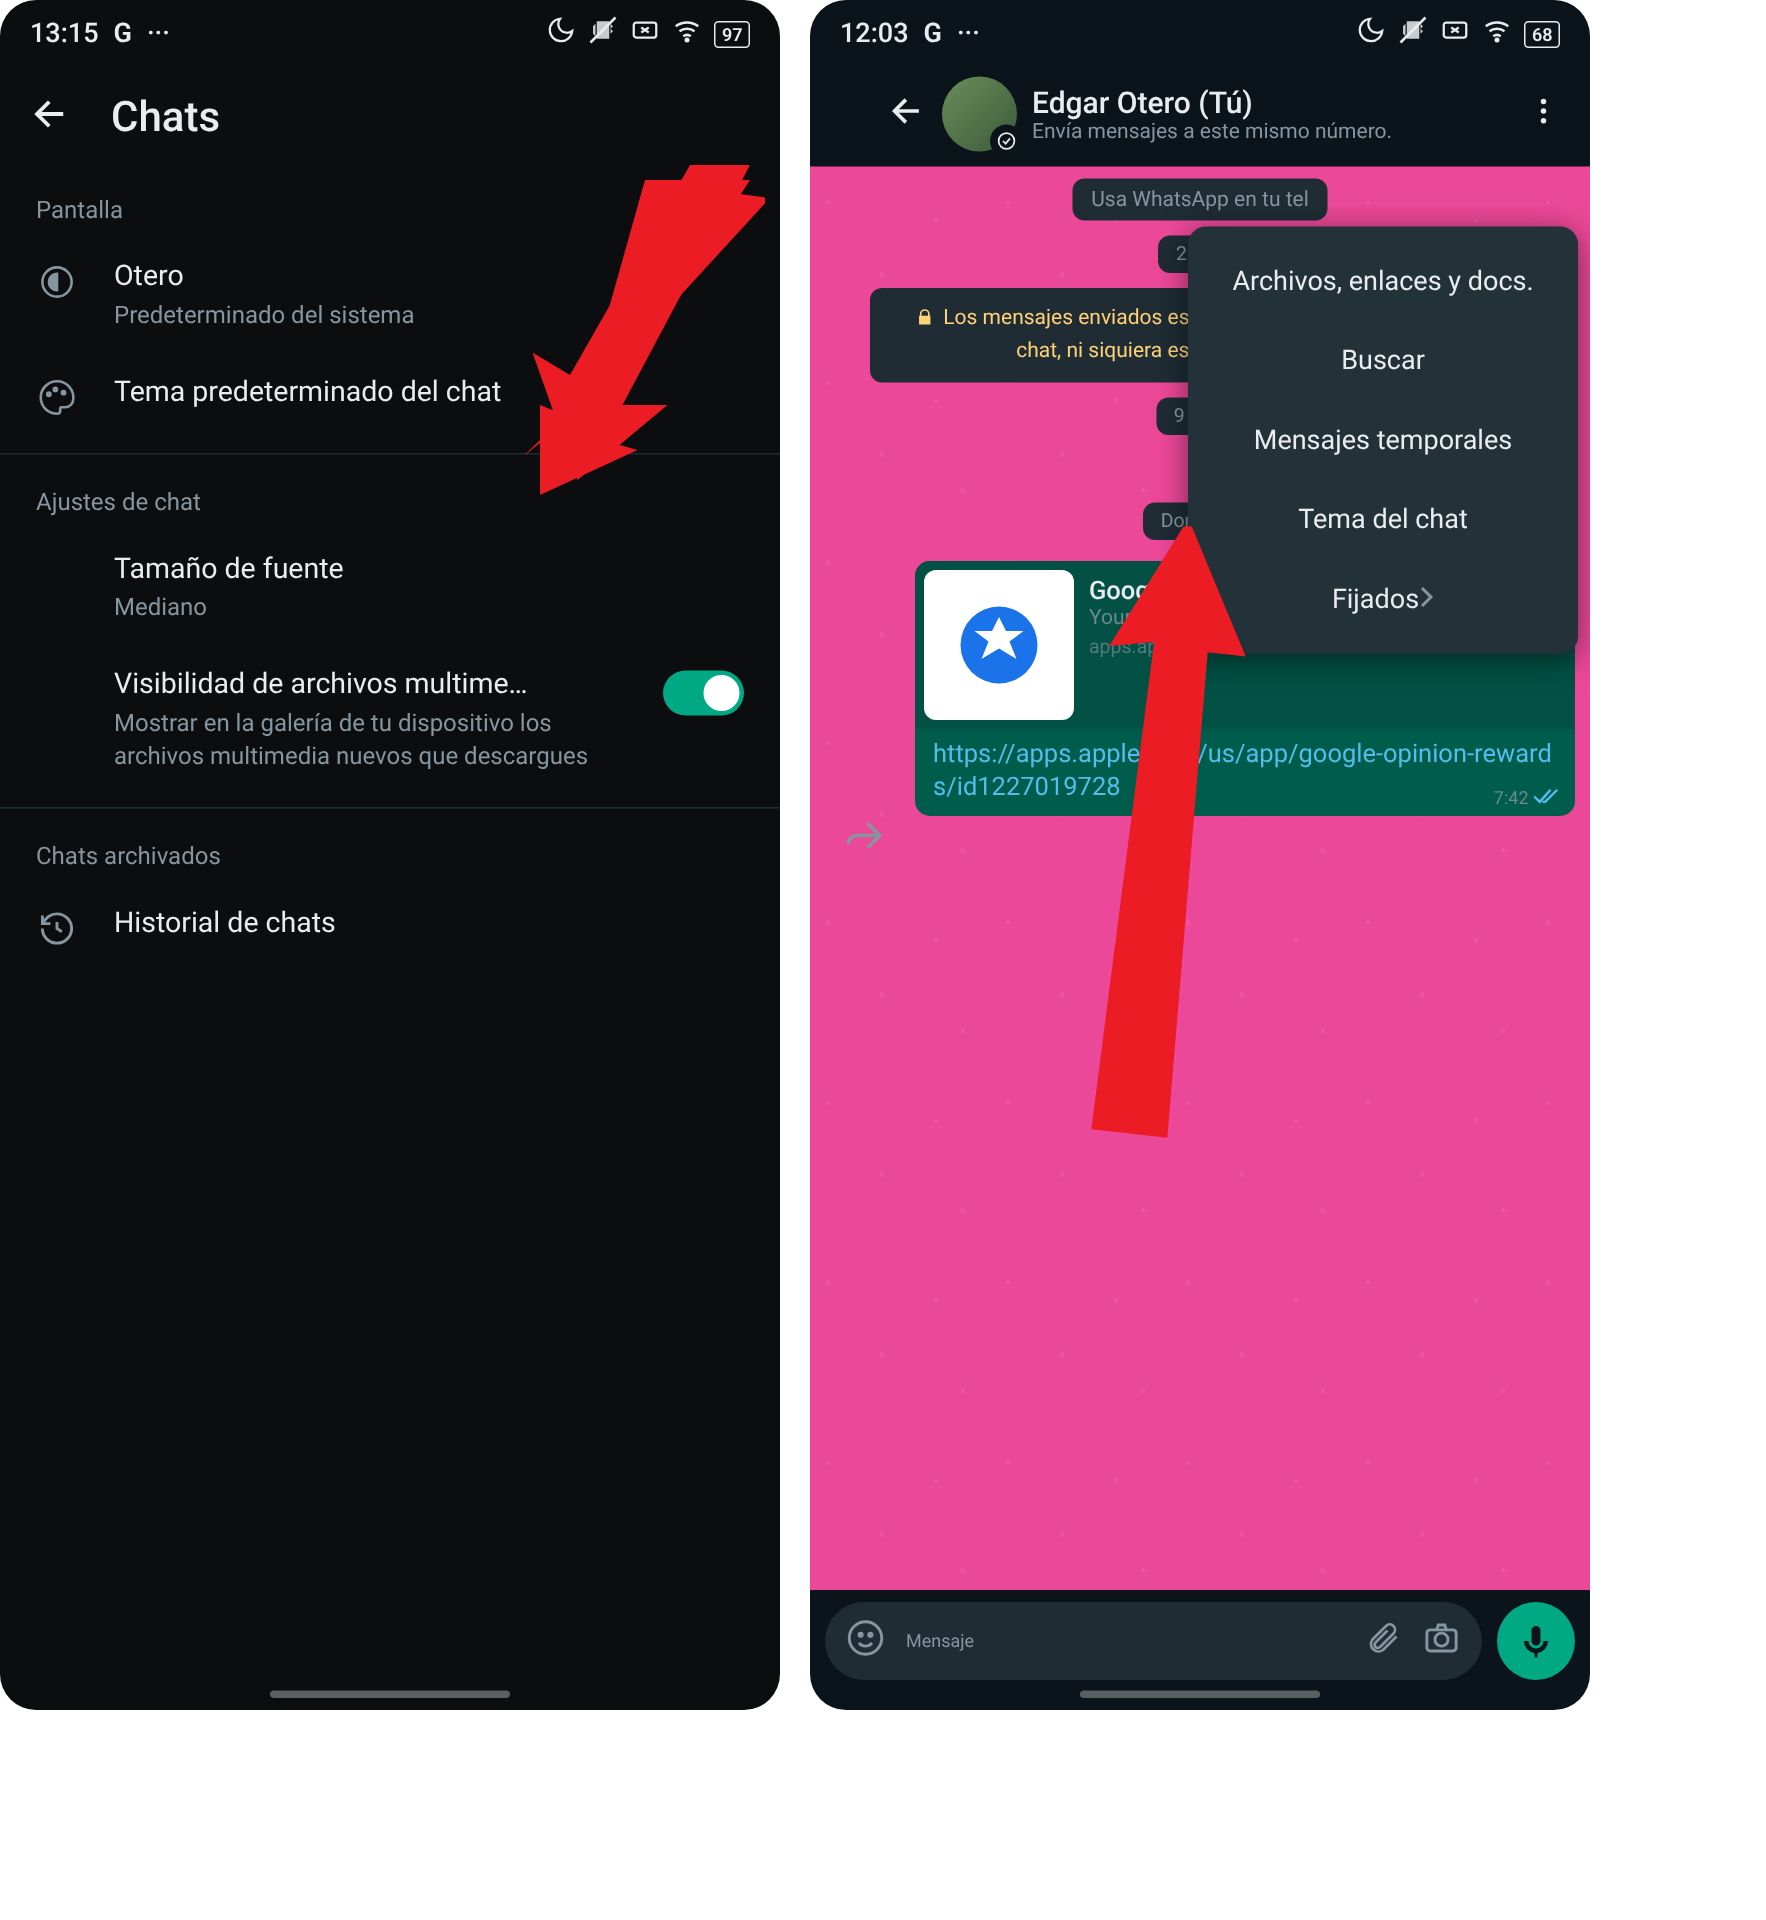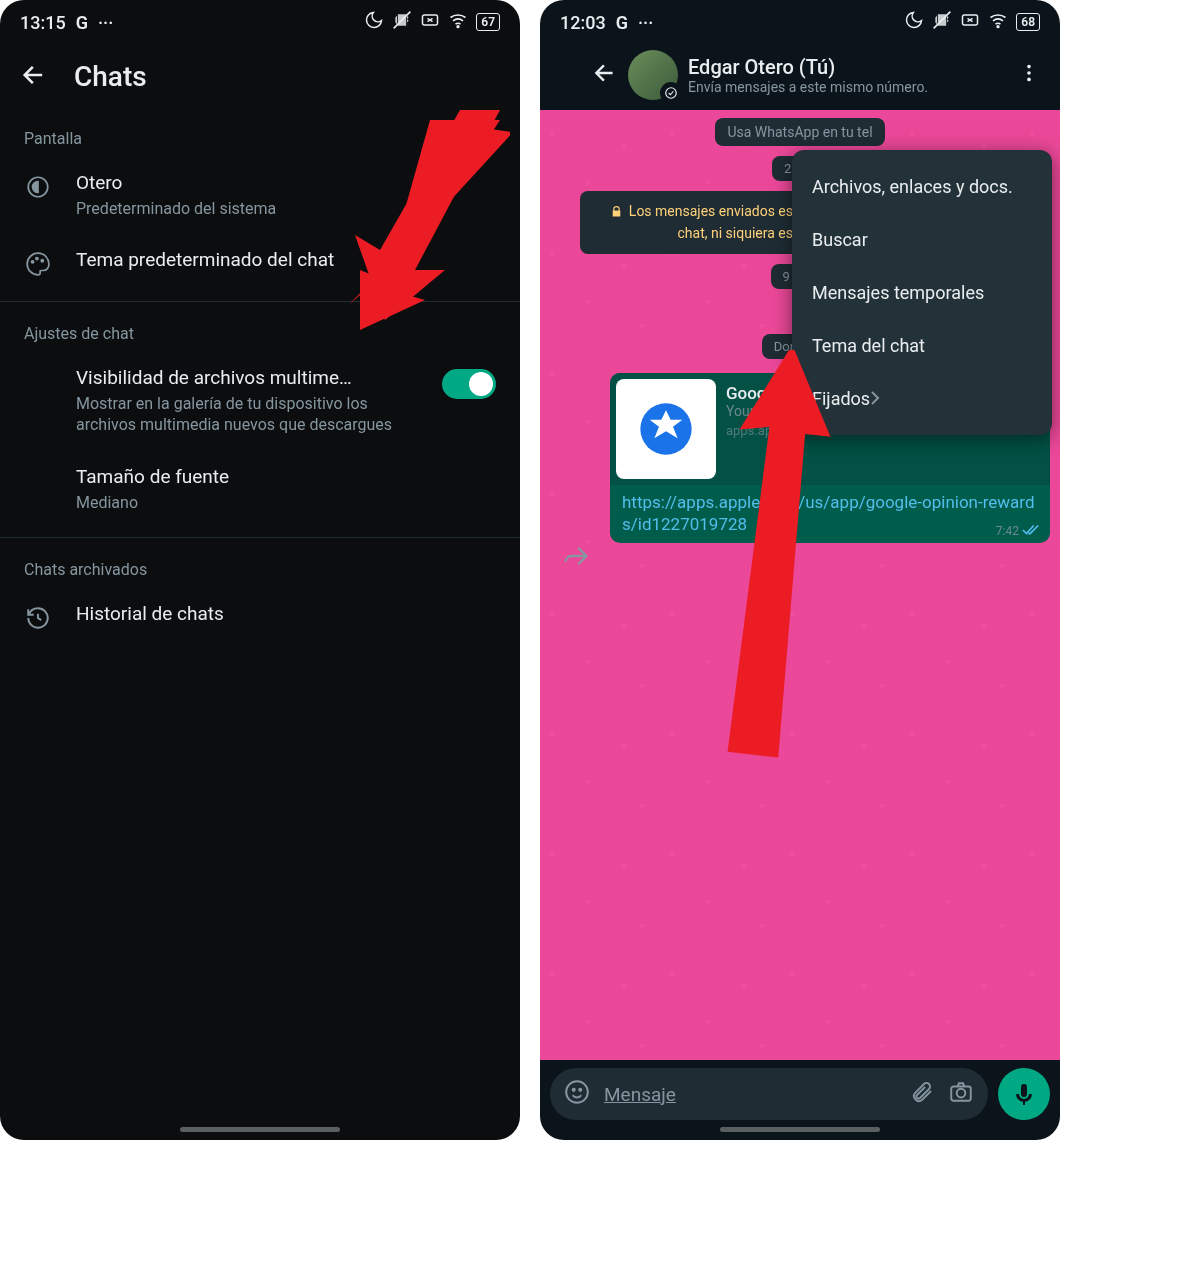--- a/index.html
+++ b/index.html
@@ -50,26 +50,26 @@
   .link-thumb svg { width: 56px; height: 56px; }
   .link-info { padding: 10px 12px 6px 4px; flex:1; }
   .link-title { font-size: 17px; color: #e9edef; font-weight: 500; }
   .link-desc { font-size: 14px; color: #8696a0cc; white-space: nowrap; overflow: hidden; text-overflow: ellipsis; max-width: 260px; }
   .link-domain { font-size: 13px; color: #8696a099; margin-top: 4px; }
   .bubble-url { color: #53bdeb; font-size: 17px; padding: 6px 12px 8px; word-break: break-all; line-height:1.3; }
   .bubble-time { position: absolute; right: 10px; bottom: 4px; font-size: 12px; color: #8696a0cc; display: flex; align-items: center; gap: 3px; }
   .ticks { color: #53bdeb; }
 
   .dropdown { position: absolute; right: 8px; top: 40px; width: 260px; background: #233138; border-radius: 12px; padding: 10px 0; box-shadow: 0 4px 20px rgba(0,0,0,0.5); z-index: 10; }
-  .dropdown .menu-item { padding: 16px 20px; font-size: 18px; color: #e9edef; display:flex; align-items:center; justify-content:flex-start;}
+  .dropdown .menu-item { padding: 16px 20px; font-size: 18px; color: #e9edef; display:flex; align-items:center; justify-content:center;}
   .dropdown .chev { color: #8696a0; }
 
   .input-bar { display: flex; align-items: center; gap: 10px; padding: 8px 10px 20px; }
   .input-pill { flex: 1; background: #1f2c34; border-radius: 28px; height: 52px; display: flex; align-items: center; padding: 0 14px; gap: 14px; color: #8696a0; }
-  .input-pill .placeholder { font-size: 19px; flex: 1; text-decoration: underline; }
+  .input-pill .placeholder { font-size: 12px; flex: 1; }
   .mic-btn { width: 52px; height: 52px; border-radius: 50%; background: #00a884; display: flex; align-items: center; justify-content: center; }
 
   
   .arrow { position: absolute; z-index: 20; }
   .arrow svg { display: block; }
 </style>
 </head>
 <body>
 
 <div class="phone">
@@ -96,21 +96,21 @@
             <rect x="3" y="6" width="18" height="12" rx="2"></rect>
             <path d="M9 10l6 4M15 10l-6 4"></path>
           </svg>
       </span>
       <span>
         <svg viewBox="0 0 24 24" fill="none" stroke="currentColor" stroke-width="2">
             <path d="M3 9a15 15 0 0118 0M6 13a10 10 0 0112 0M9 17a5 5 0 016 0"></path>
             <circle cx="12" cy="20" r="1" fill="currentColor"></circle>
           </svg>
       </span>
-      <span class="battery-box">67</span>
+      <span class="battery-box">97</span>
     </div>
   </div>
 
   <div class="app-bar">
     <span>
       <svg width="28" height="28" viewBox="0 0 24 24" fill="none" stroke="#e9edef" stroke-width="2.2">
           <path d="M19 12H5M11 5l-7 7 7 7"></path>
         </svg>
     </span>
     <span class="title">Chats</span>
@@ -146,31 +146,31 @@
     </div>
   </div>
 
   <div class="divider-thin"></div>
 
   <div>
     <div class="section-label">Ajustes de chat</div>
     <div class="setting-row">
       <div class="icon-slot"></div>
       <div class="text-col">
+        <div class="row-title">Tamaño de fuente</div>
+        <div class="row-sub">Mediano</div>
+      </div>
+    </div>
+    <div class="setting-row">
+      <div class="icon-slot"></div>
+      <div class="text-col">
         <div class="row-title">Visibilidad de archivos multime…</div>
         <div class="row-sub">Mostrar en la galería de tu dispositivo los archivos multimedia nuevos que descargues</div>
       </div>
       <div class="toggle"></div>
-    </div>
-    <div class="setting-row">
-      <div class="icon-slot"></div>
-      <div class="text-col">
-        <div class="row-title">Tamaño de fuente</div>
-        <div class="row-sub">Mediano</div>
-      </div>
     </div>
   </div>
 
   <div class="divider-thin"></div>
 
   <div>
     <div class="section-label">Chats archivados</div>
     <div class="setting-row">
       <div class="icon-slot">
         <svg width="26" height="26" viewBox="0 0 24 24" fill="none" stroke="currentColor" stroke-width="1.8">

